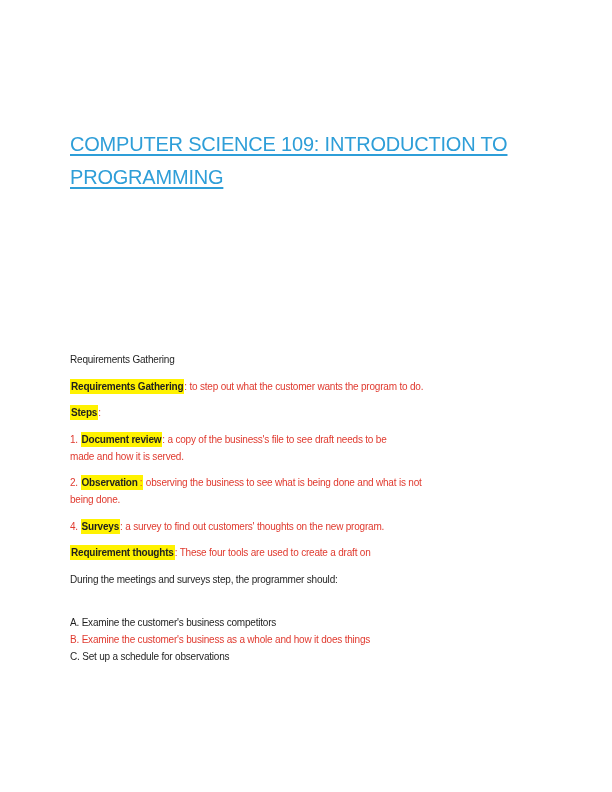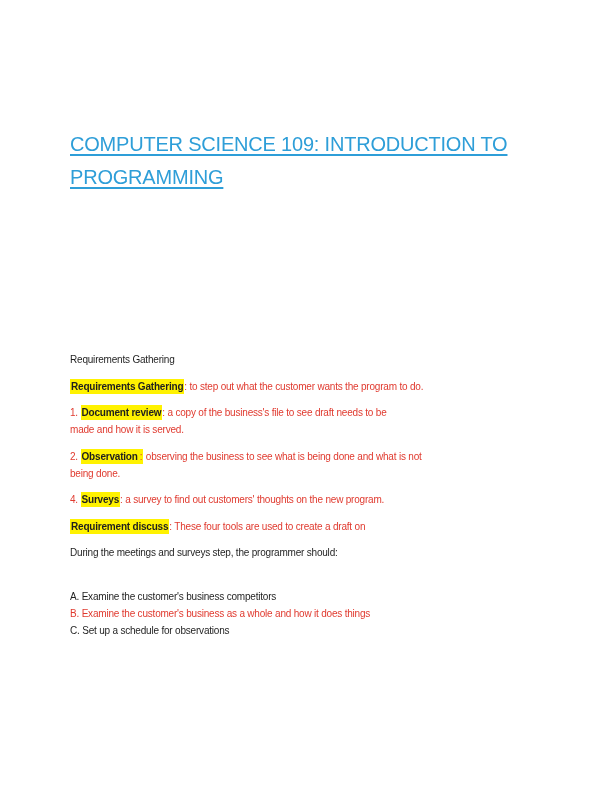--- a/index.html
+++ b/index.html
@@ -47,20 +47,21 @@
 <body>
 
 <div class="page">
   <h1 class="title">
     <span class="title-line">COMPUTER SCIENCE 109: INTRODUCTION TO</span><br>
     <span class="title-line">PROGRAMMING</span>
   </h1>
   <div class="doc-body">
       <p class="para"><span class="run">Requirements Gathering</span></p>
       <p class="para"><span class="run bold hl">Requirements Gathering</span><span class="run red">: to step out what the customer wants the program to do.</span></p>
+      <p class="para"><span class="run bold hl">Steps</span><span class="run red">:</span></p>
       <p class="para"><span class="run red">1. </span><span class="run bold hl">Document review</span><span class="run red">: a copy of the business's file to see draft needs to be</span><br><span class="run red">made and how it is served.</span></p>
       <p class="para"><span class="run red">2. </span><span class="run bold hl">Observation</span><span class="run red hl">:</span><span class="run red"> observing the business to see what is being done and what is not</span><br><span class="run red">being done.</span></p>
       <p class="para"><span class="run red">4. </span><span class="run bold hl">Surveys</span><span class="run red">: a survey to find out customers' thoughts on the new program.</span></p>
-      <p class="para"><span class="run bold hl">Requirement discuss</span><span class="run red">: These four tools are used to create a draft on</span><br></p>
+      <p class="para"><span class="run bold hl">Requirement thoughts</span><span class="run red">: These four tools are used to create a draft on</span><br></p>
       <p class="para"><span class="run">During the meetings and surveys step, the programmer should:</span></p>
       <p class="para">&nbsp;<br><span class="run">A. Examine the customer's business competitors</span><br><span class="run red">B. Examine the customer's business as a whole and how it does things</span><br><span class="run">C. Set up a schedule for observations</span></p>
     </div>
 </div>
 
 </body></html>

